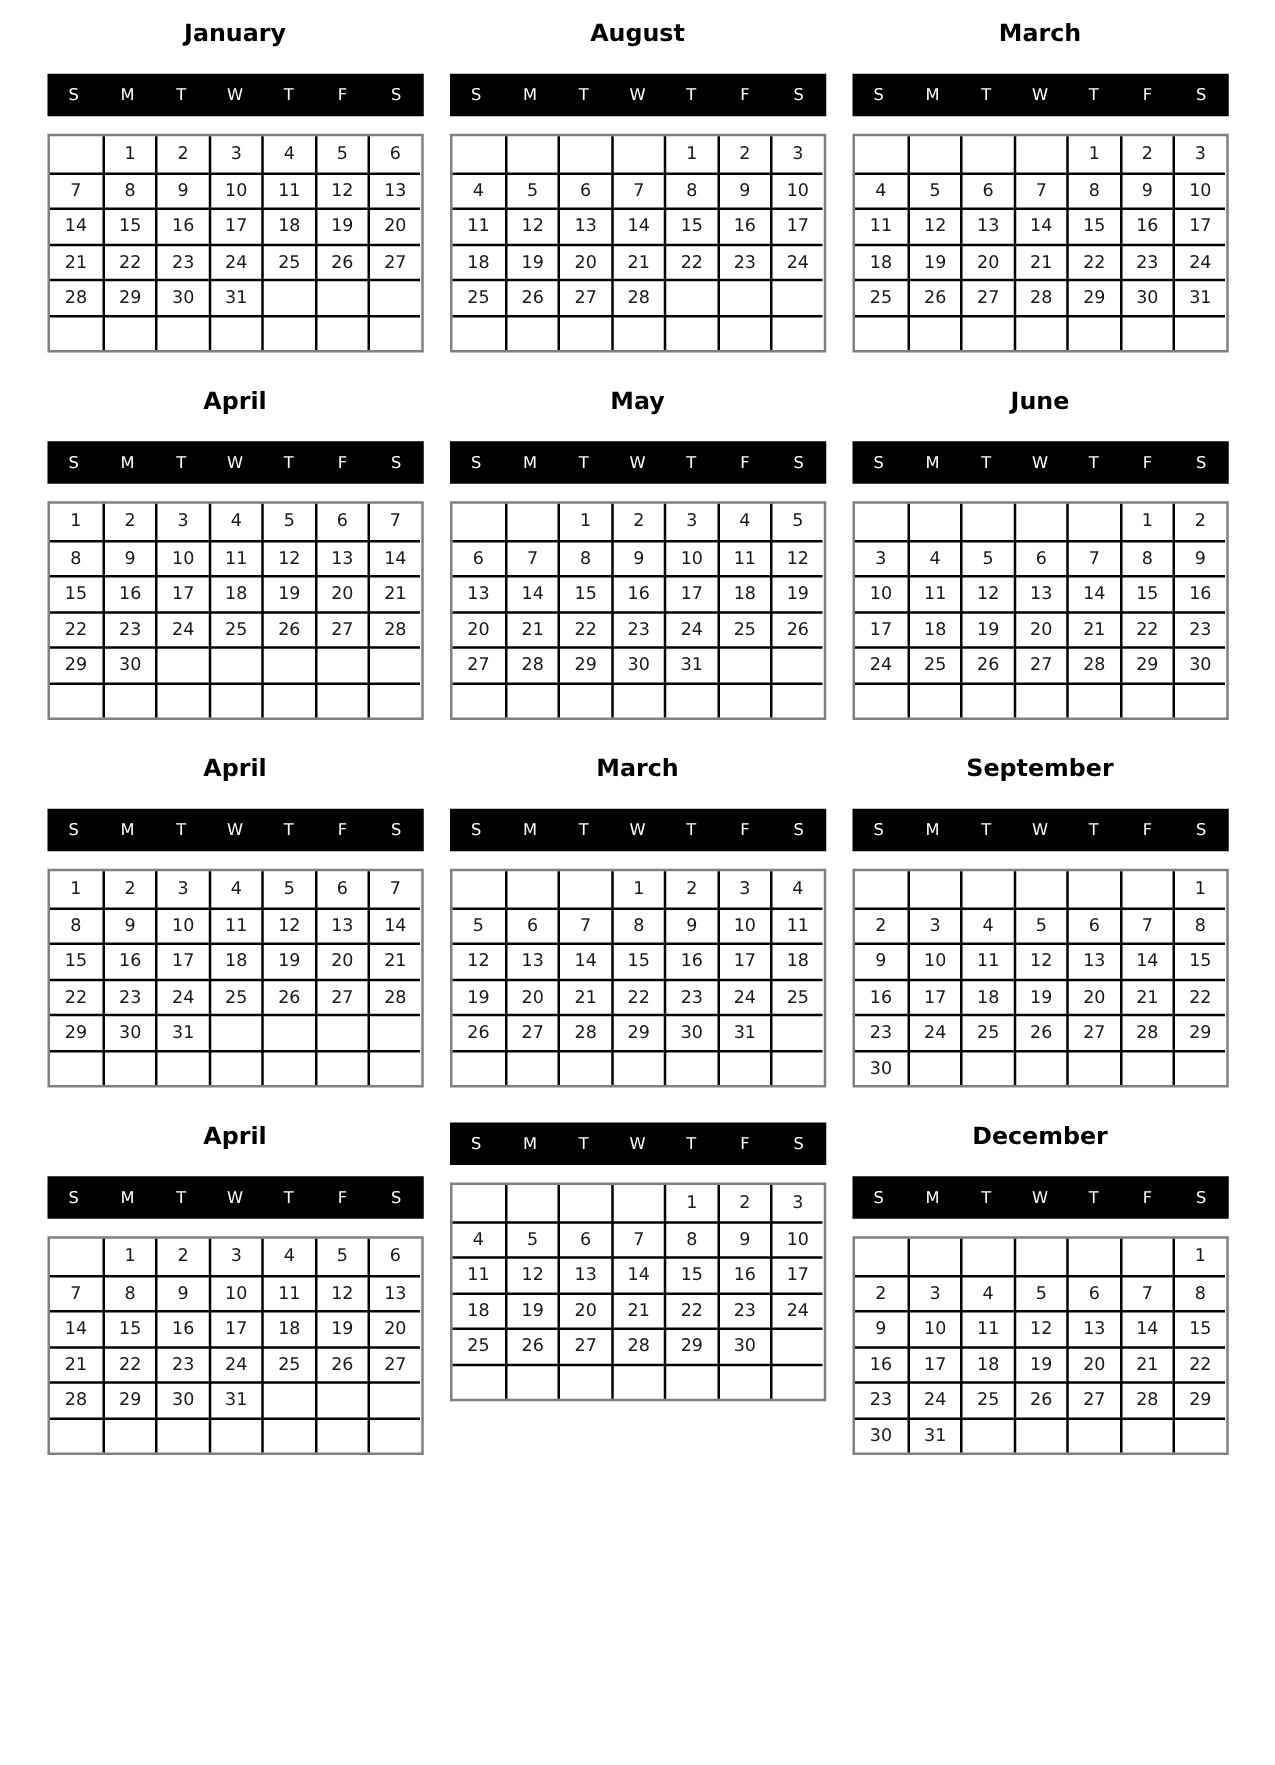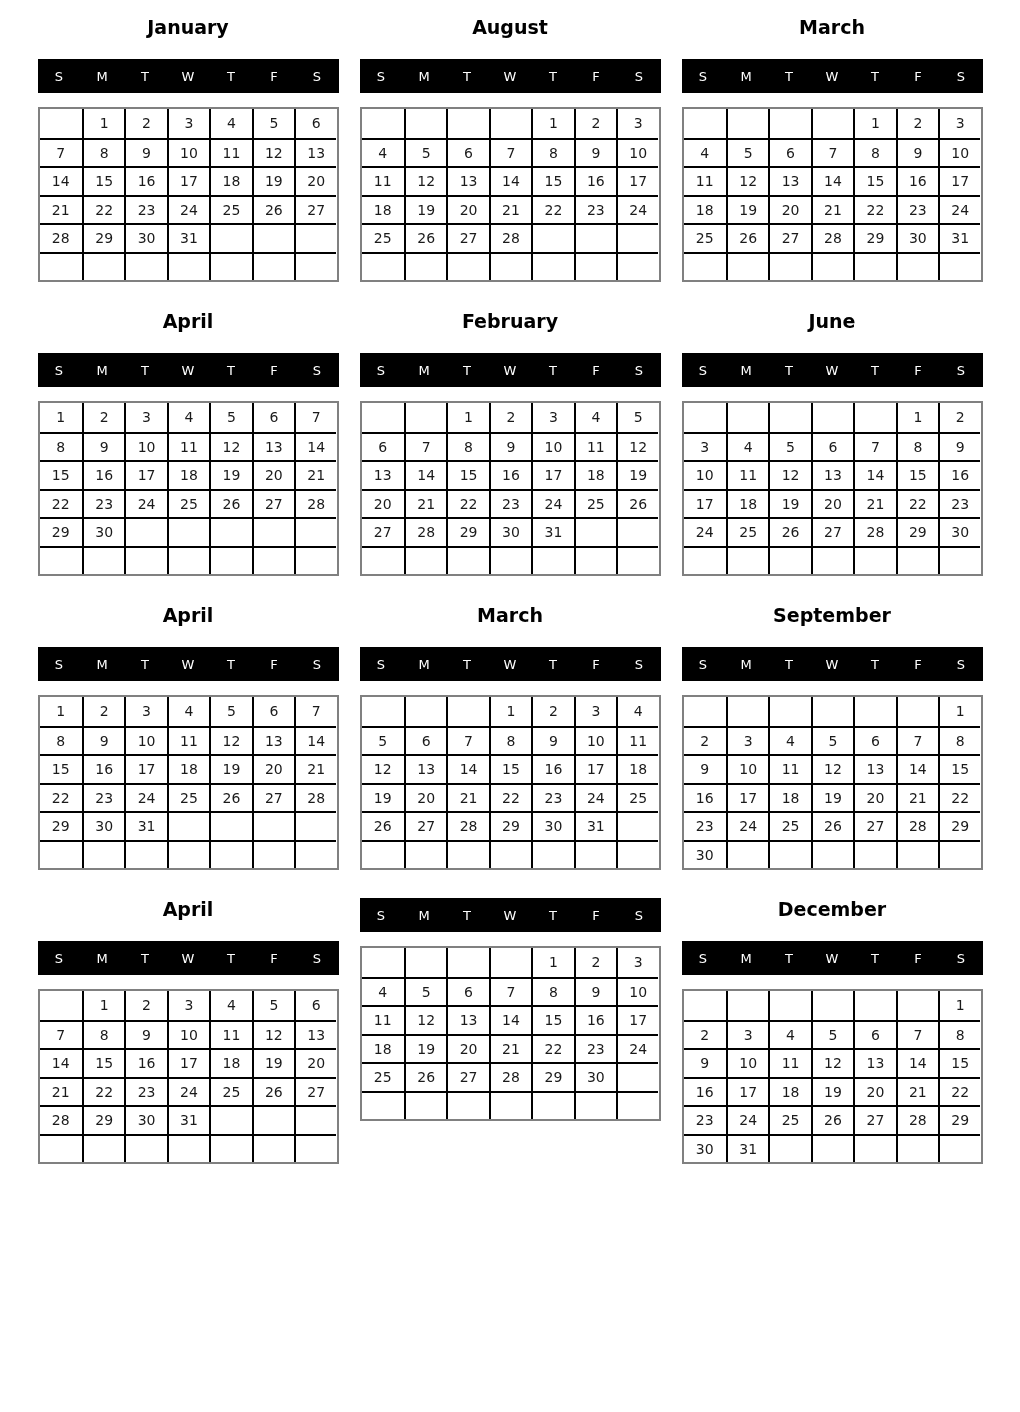--- a/index.html
+++ b/index.html
@@ -312,21 +312,21 @@
           <div class="day-cell"></div>
           <div class="day-cell"></div>
           <div class="day-cell"></div>
           <div class="day-cell"></div>
           <div class="day-cell"></div>
           <div class="day-cell"></div>
         </div>
   </div>
 
   <div class="month">
-    <div class="month-name">February</div>
+    <div class="month-name">May</div>
     <div class="weekday-bar">
           <span>S</span>
           <span>M</span>
           <span>T</span>
           <span>W</span>
           <span>T</span>
           <span>F</span>
           <span>S</span>
         </div>
     <div class="month-grid">

